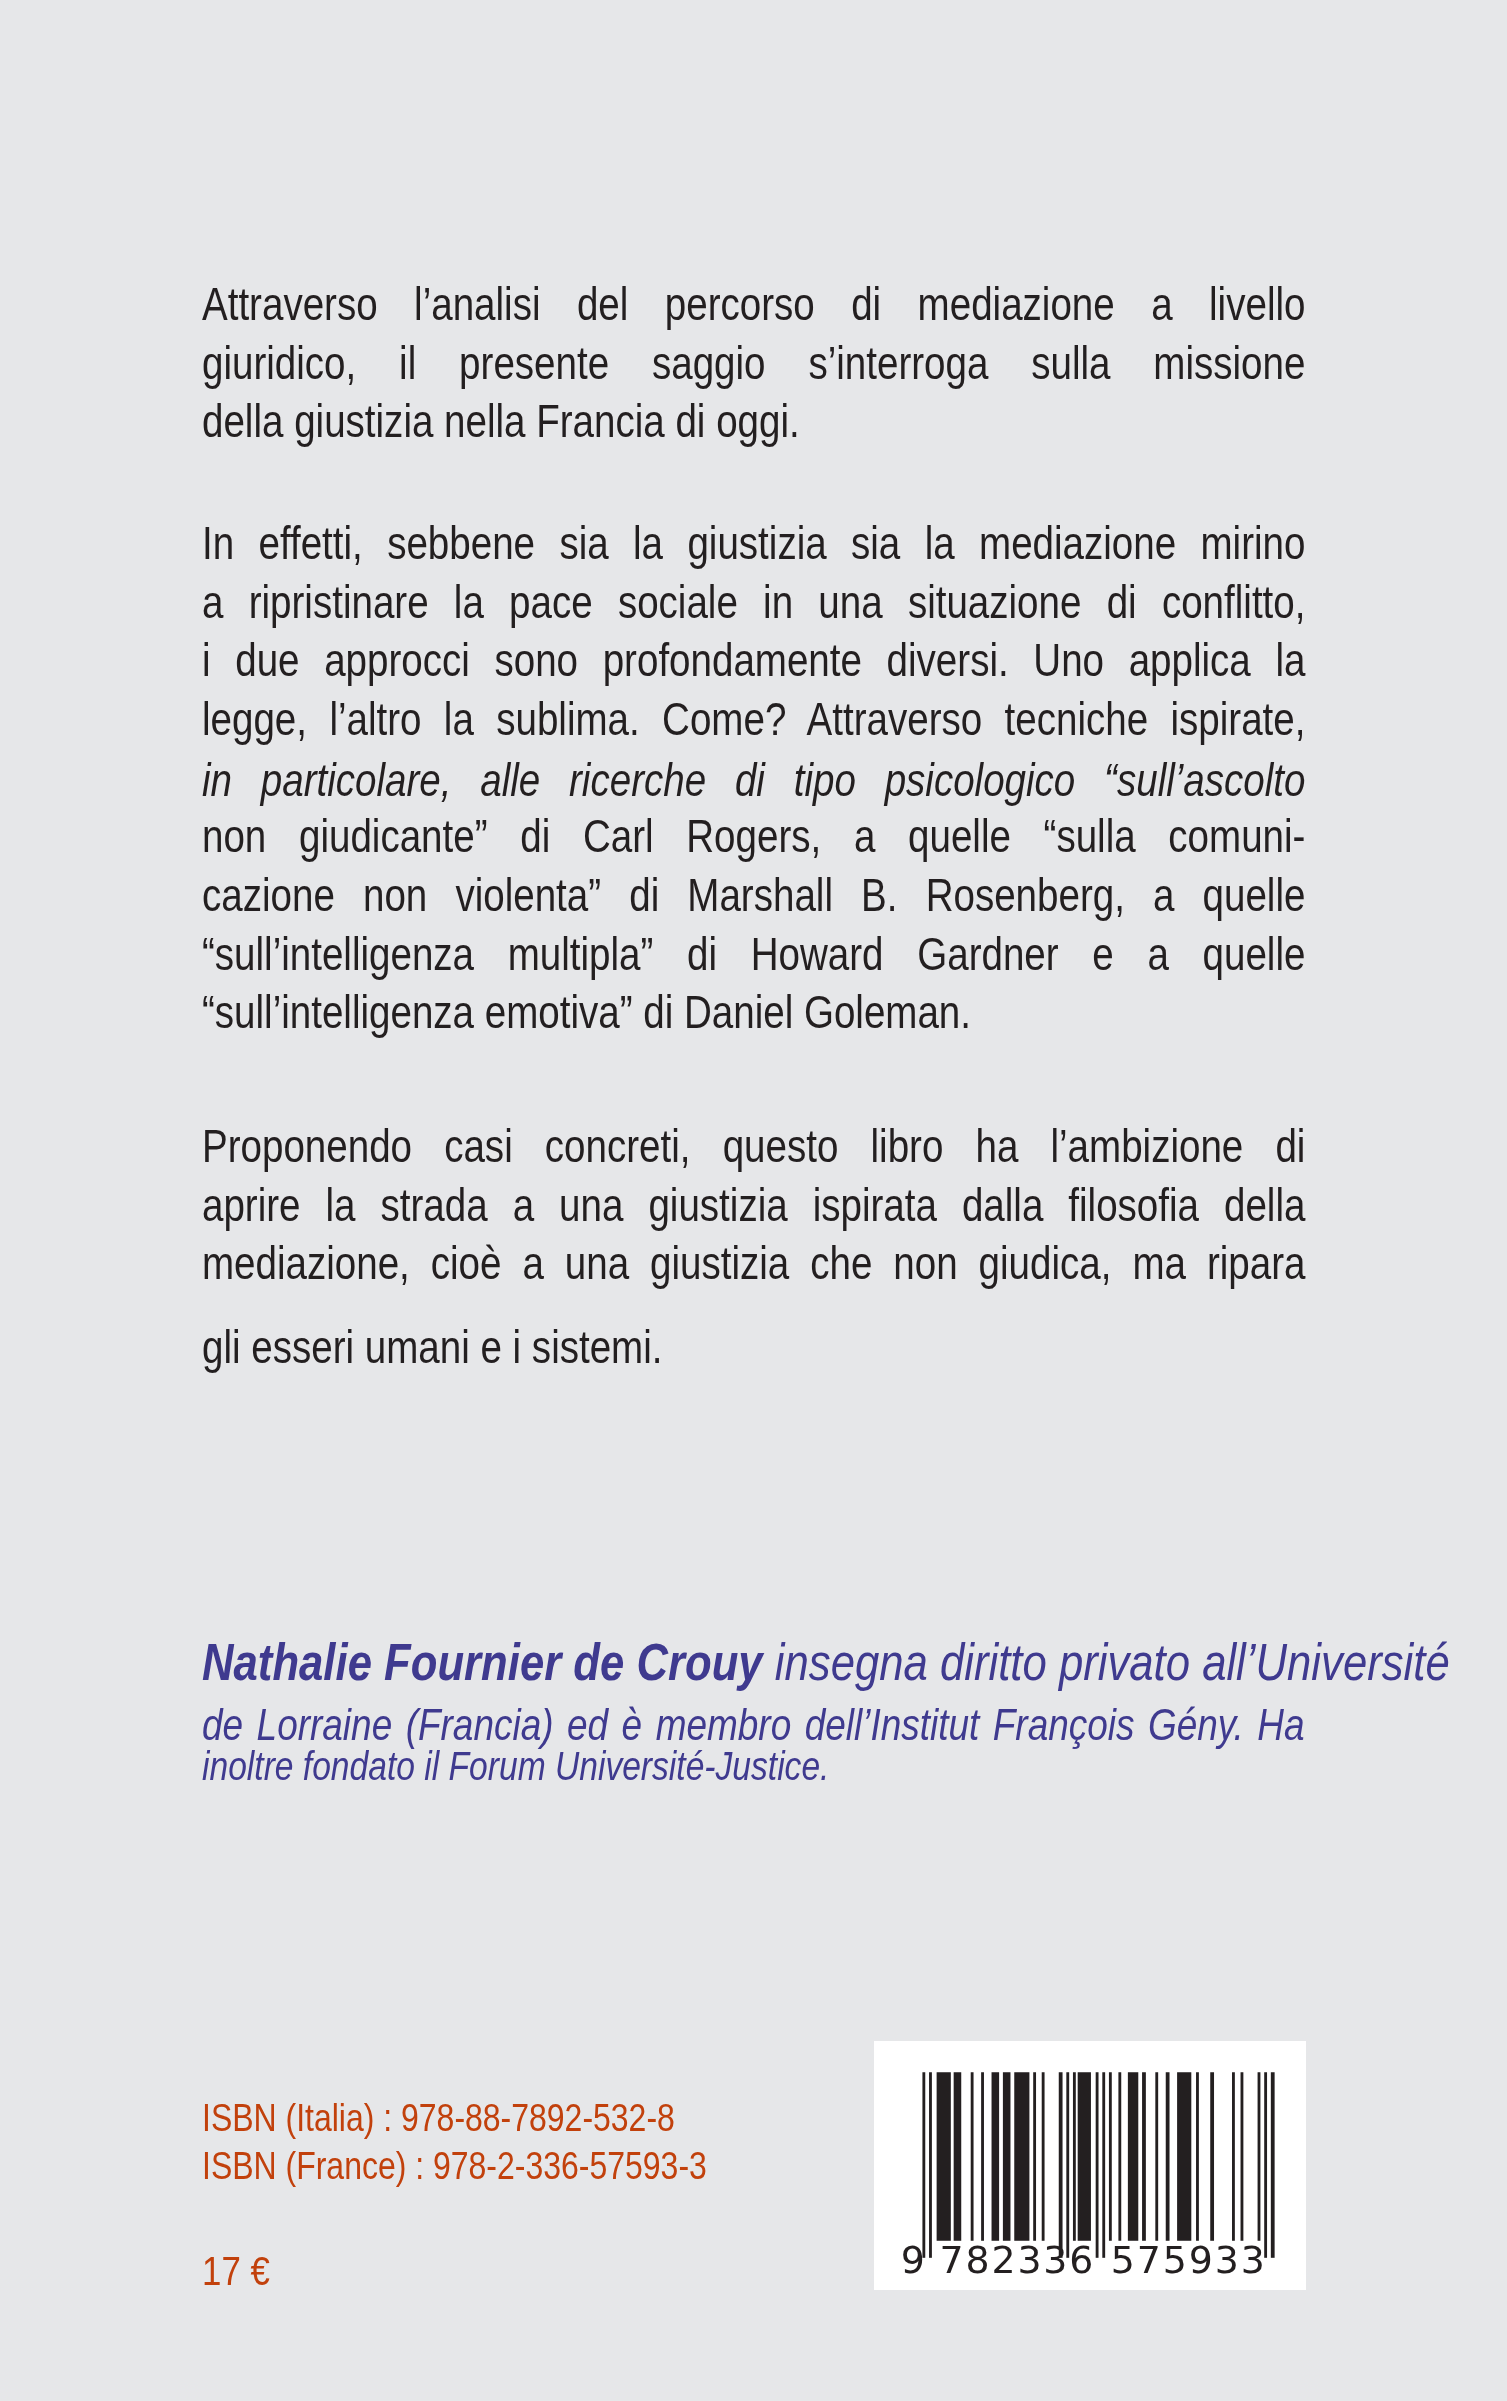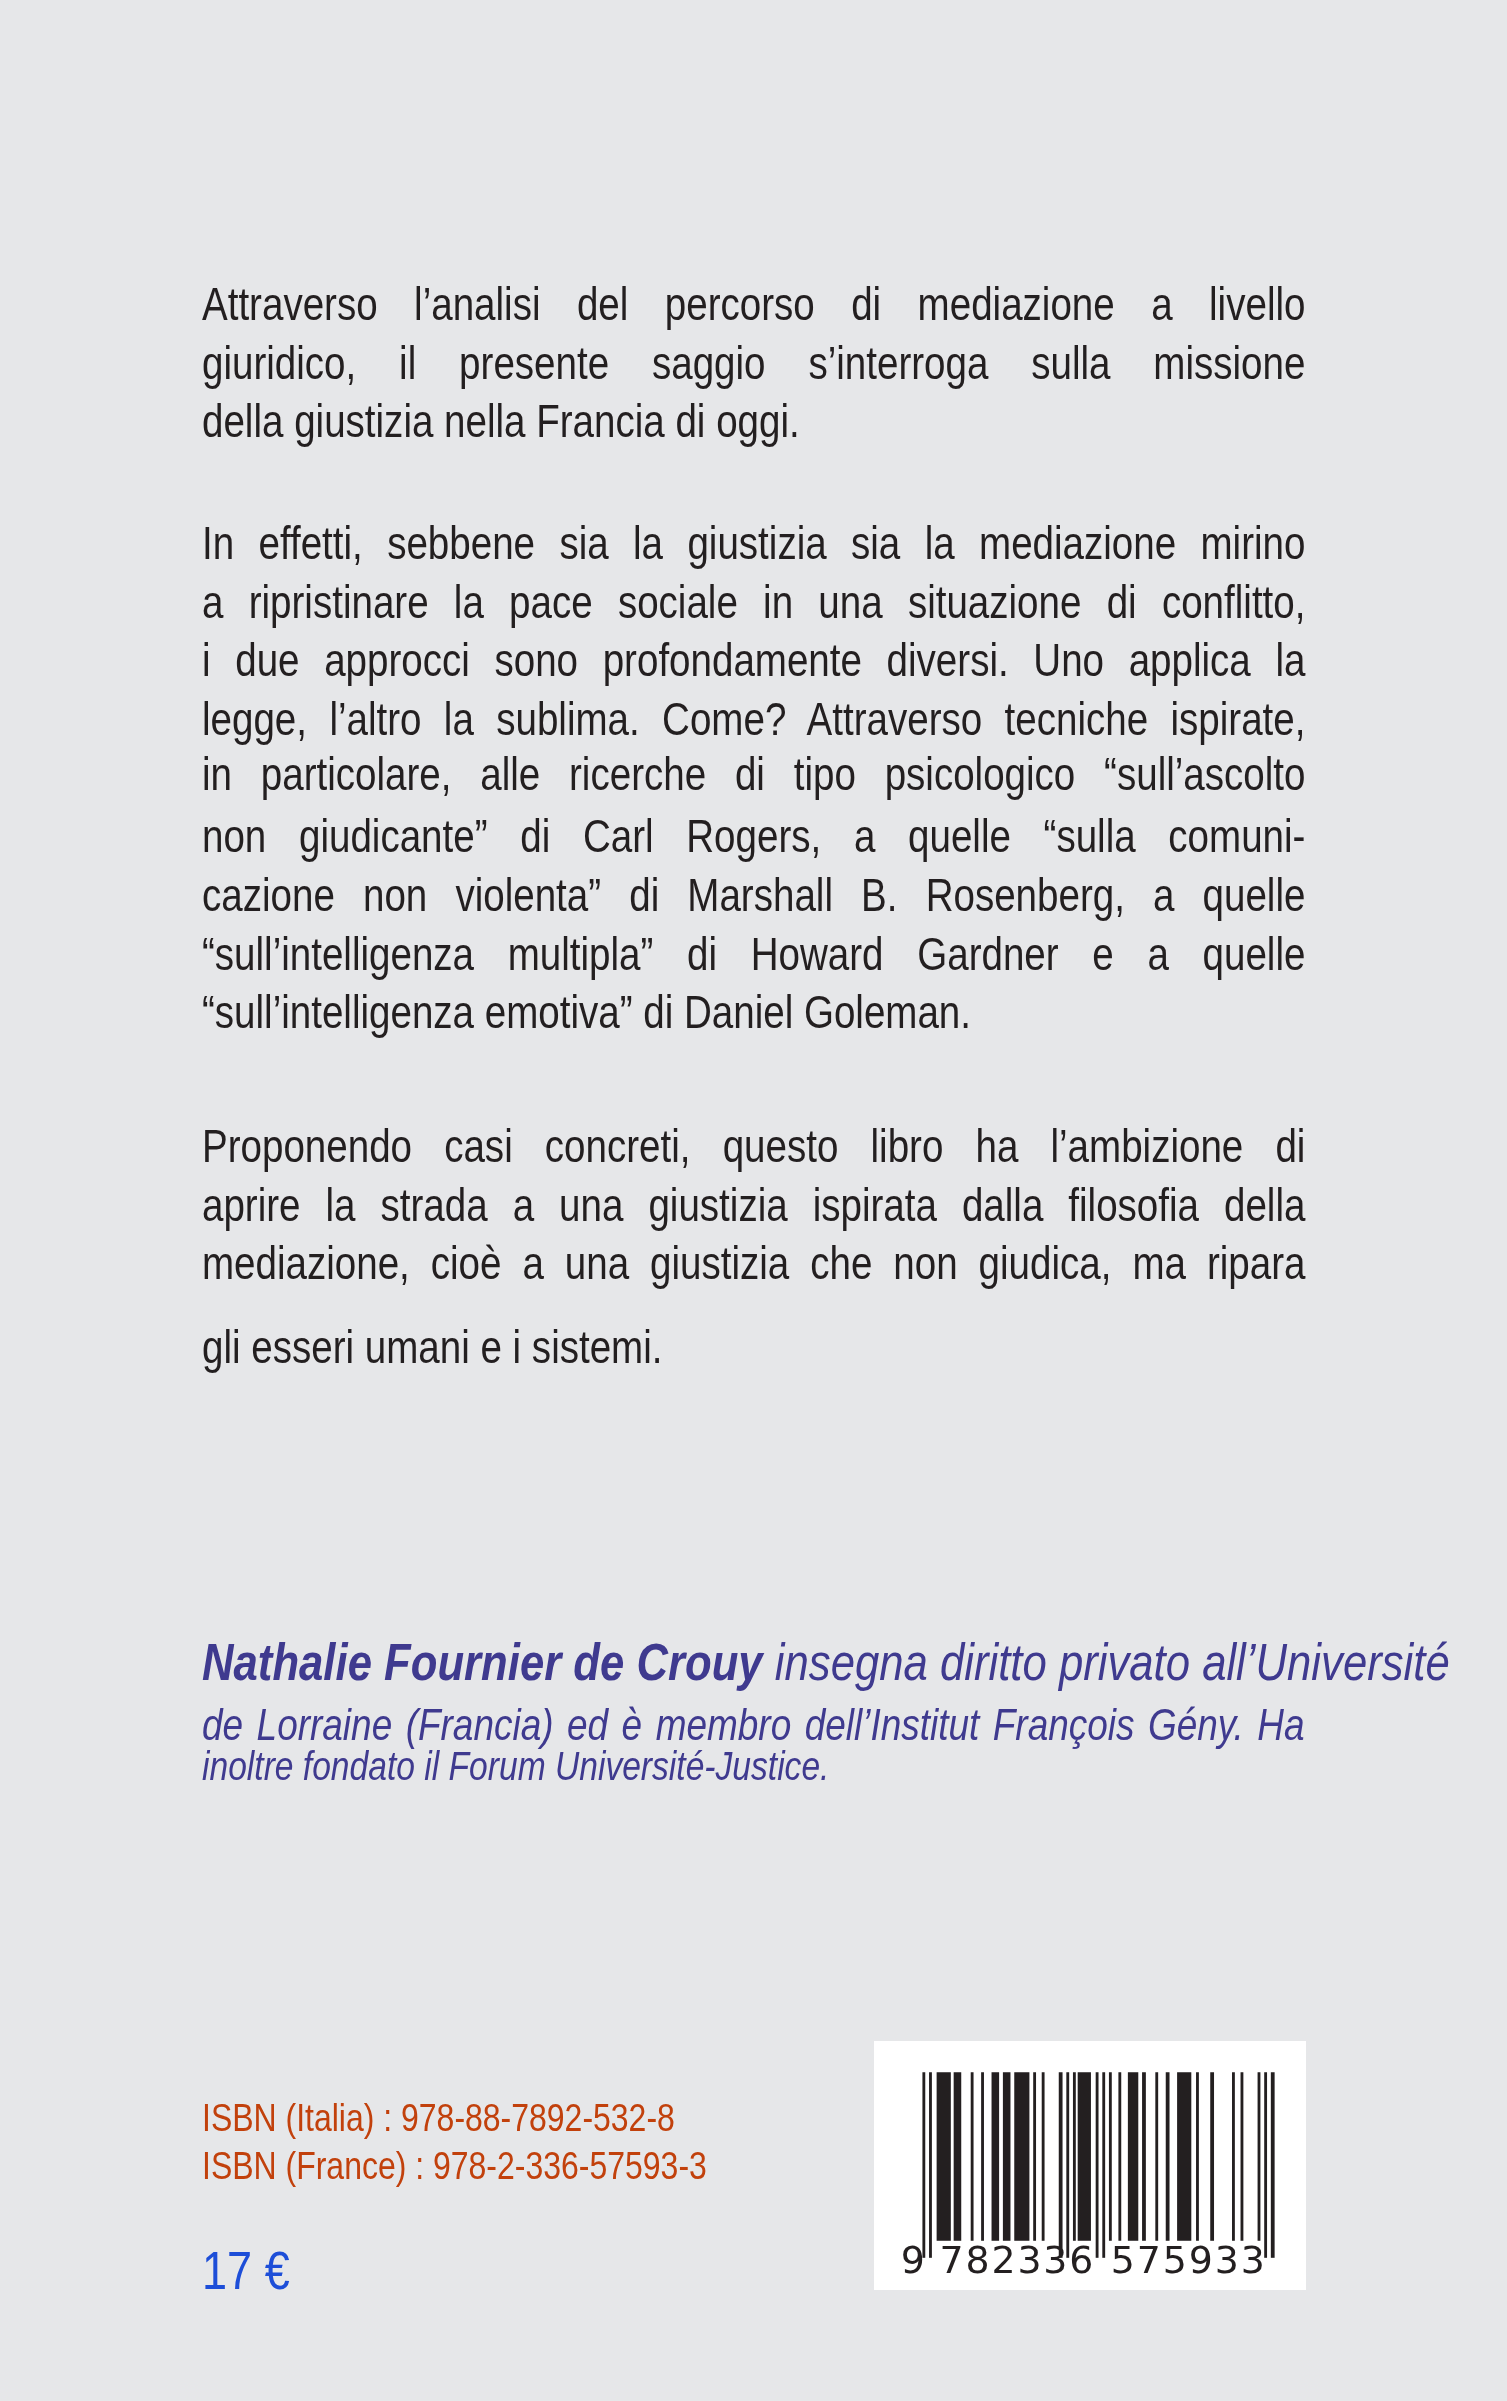--- a/index.html
+++ b/index.html
@@ -24,21 +24,21 @@
   .cond { display: inline-block; transform: scaleX(0.82); transform-origin: left center; width: 122%; }
   .author { color: #3f3a8f; font-style: italic; }
   .author .name { font-weight: bold; }
   .isbn {
     position: absolute; left: 202px; color: #c2410c;
     font-size: 39px; line-height: 47px; white-space: nowrap;
   }
   .isbn span.c { display: inline-block; transform: scaleX(0.82); transform-origin: left center; }
   .price {
     position: absolute; left: 202px; top: 2238px;
-    color: #1d4ed8; font-size: 53px; line-height: 66px;
+    color: #c2410c; font-size: 41px; line-height: 66px;
   }
   .price span.c { display: inline-block; transform: scaleX(0.85); transform-origin: left center; }
   .barcode-box {
     position: absolute; left: 874px; top: 2041px;
     width: 432px; height: 249px; background: #ffffff;
   }
   .barcode-box svg { position: absolute; left: 0; top: 0; }
 </style>
 </head>
 <body>
@@ -47,21 +47,21 @@
   <div class="line just" style="top:0px;"><span class="cond">Attraverso l’analisi del percorso di mediazione a livello</span></div>
   <div class="line just" style="top:59px;"><span class="cond">giuridico, il presente saggio s’interroga sulla missione</span></div>
   <div class="line" style="top:117px;"><span class="cond" style="width:auto;">della giustizia nella Francia di oggi.</span></div>
 </div>
 
 <div class="block" style="top:513px;">
   <div class="line just" style="top:0px;"><span class="cond">In effetti, sebbene sia la giustizia sia la mediazione mirino</span></div>
   <div class="line just" style="top:59px;"><span class="cond">a ripristinare la pace sociale in una situazione di conflitto,</span></div>
   <div class="line just" style="top:117px;"><span class="cond">i due approcci sono profondamente diversi. Uno applica la</span></div>
   <div class="line just" style="top:176px;"><span class="cond">legge, l’altro la sublima. Come? Attraverso tecniche ispirate,</span></div>
-  <div class="line just" style="top:231px;"><span class="cond">in particolare, alle ricerche di tipo psicologico “sull’ascolto</span></div>
+  <div class="line just" style="top:237px;font-style:italic;"><span class="cond">in particolare, alle ricerche di tipo psicologico “sull’ascolto</span></div>
   <div class="line just" style="top:293px;"><span class="cond">non giudicante” di Carl Rogers, a quelle “sulla comuni-</span></div>
   <div class="line just" style="top:352px;"><span class="cond">cazione non violenta” di Marshall B. Rosenberg, a quelle</span></div>
   <div class="line just" style="top:411px;"><span class="cond">“sull’intelligenza multipla” di Howard Gardner e a quelle</span></div>
   <div class="line" style="top:469px;"><span class="cond" style="width:auto;">“sull’intelligenza emotiva” di Daniel Goleman.</span></div>
 </div>
 
 <div class="block" style="top:1116px;">
   <div class="line just" style="top:0px;"><span class="cond">Proponendo casi concreti, questo libro ha l’ambizione di</span></div>
   <div class="line just" style="top:59px;"><span class="cond">aprire la strada a una giustizia ispirata dalla filosofia della</span></div>
   <div class="line just" style="top:117px;"><span class="cond">mediazione, cioè a una giustizia che non giudica, ma ripara</span></div>

